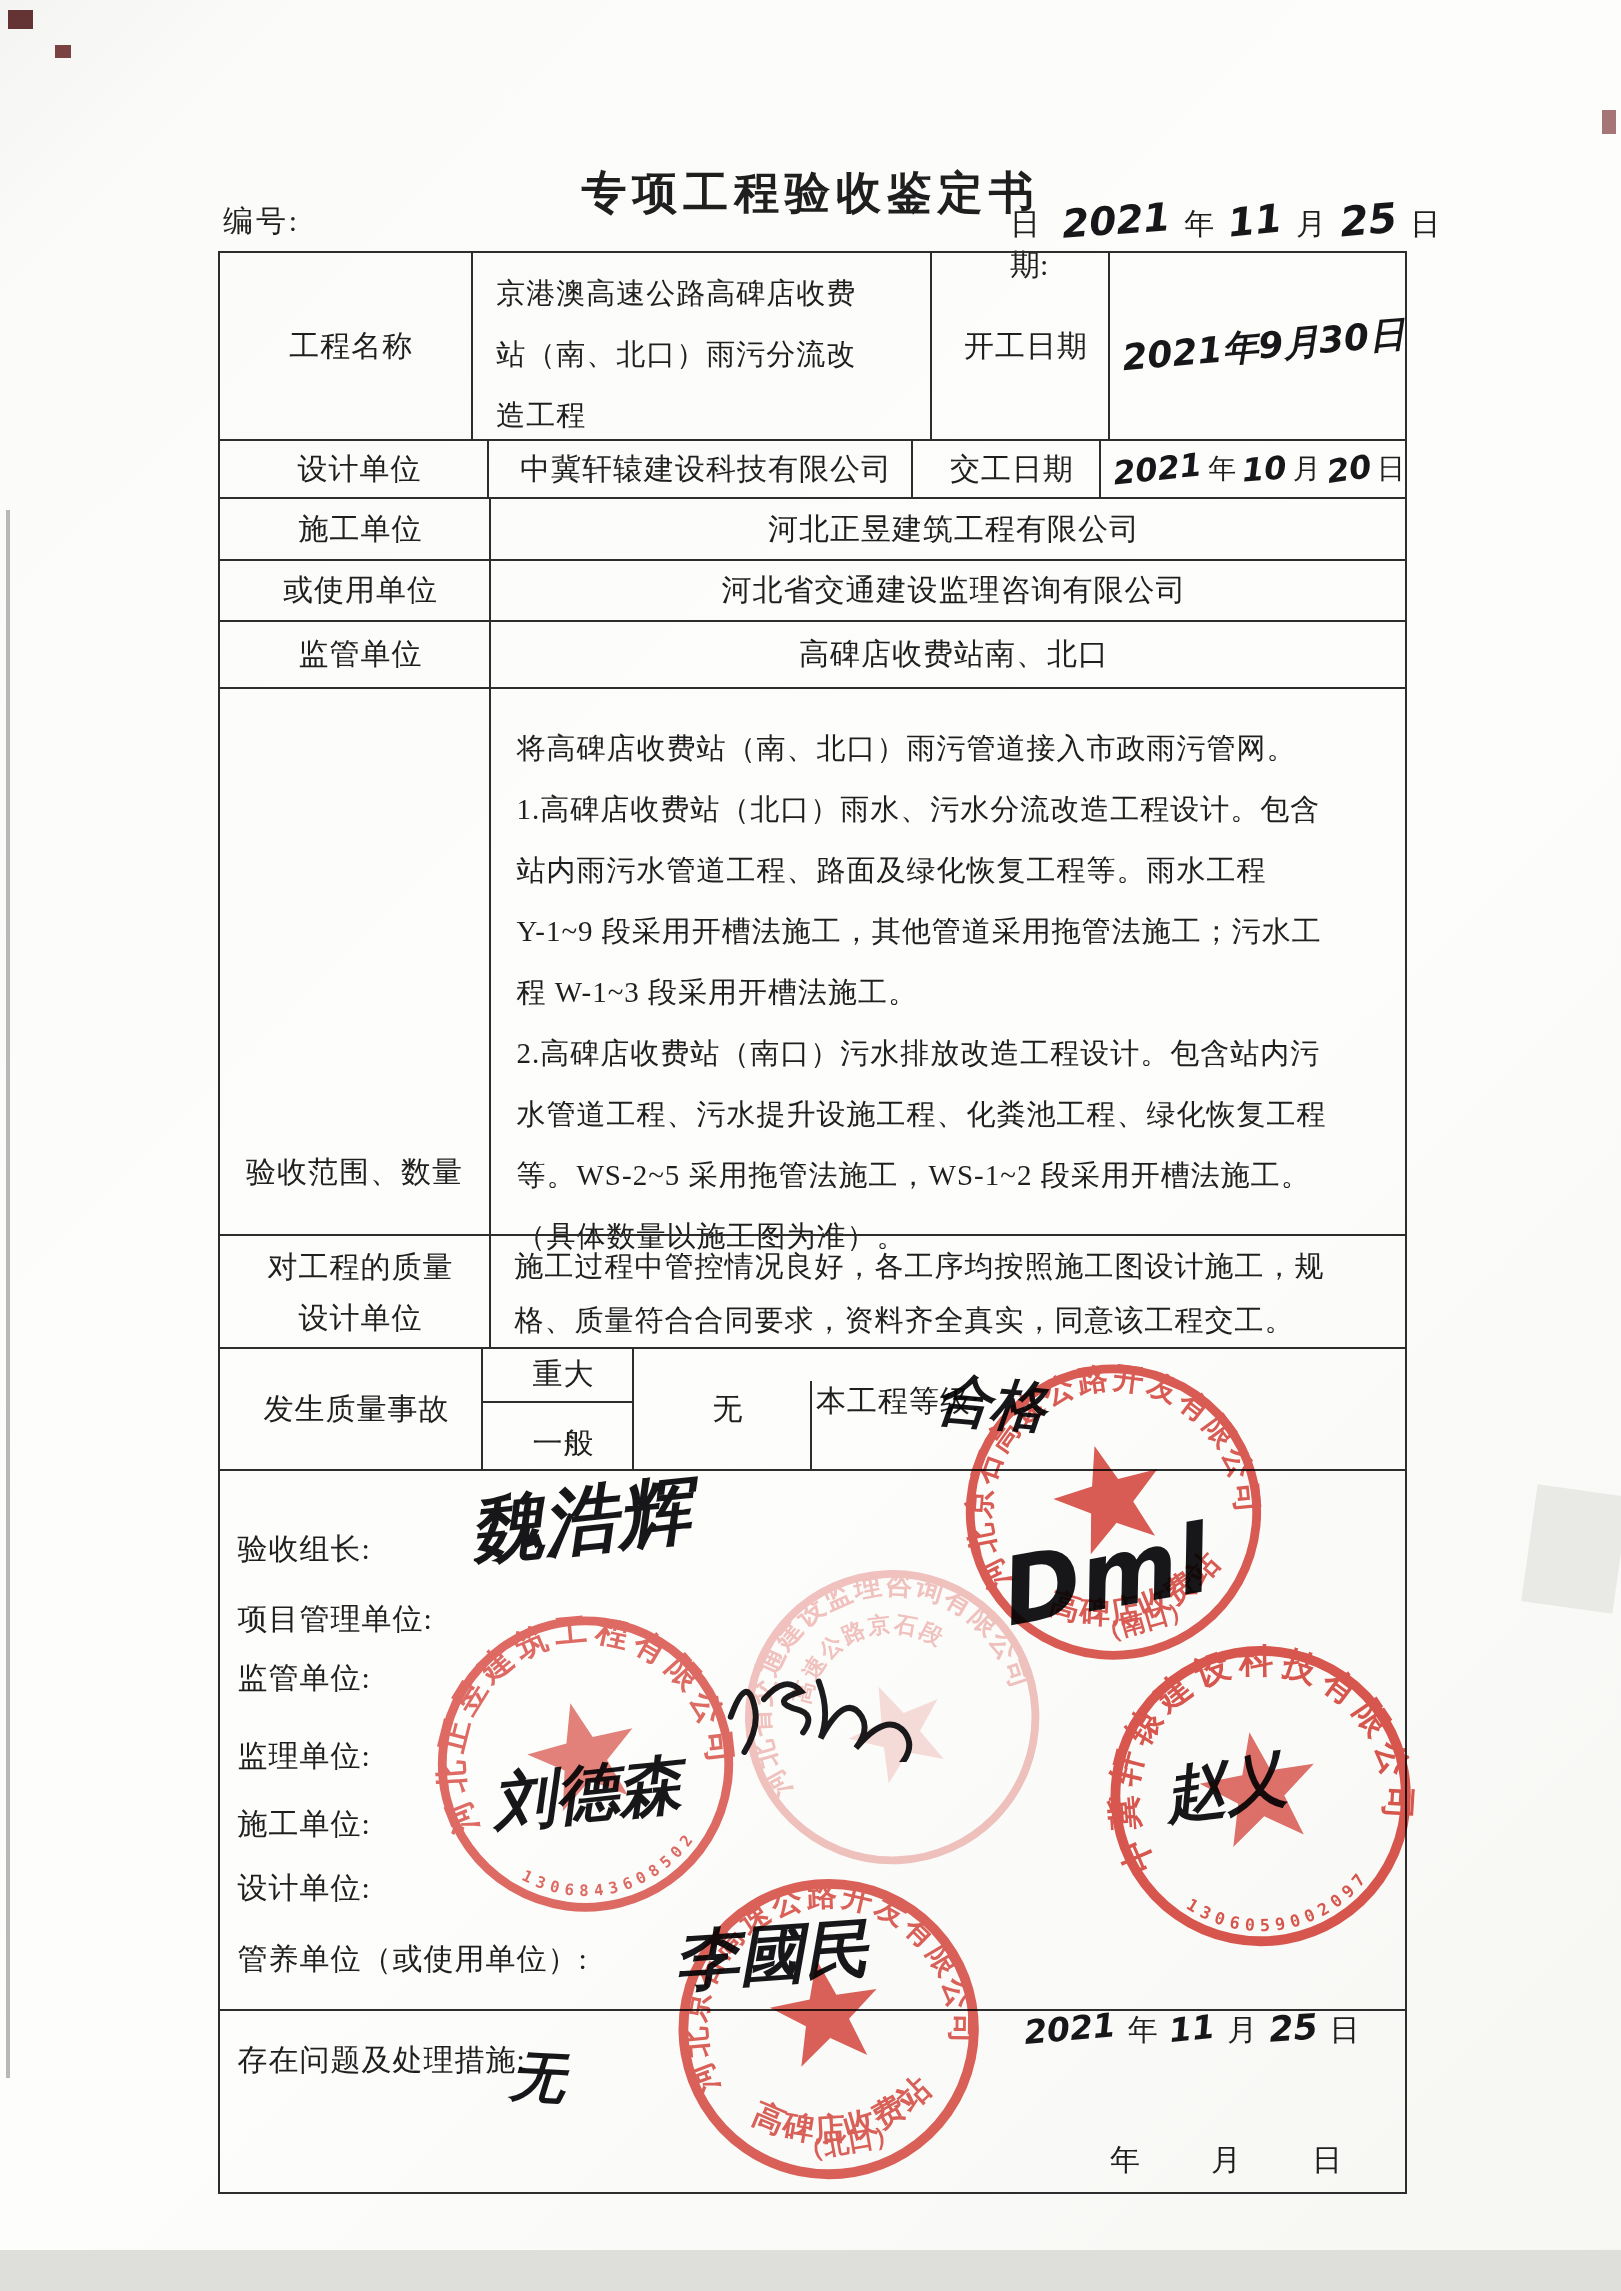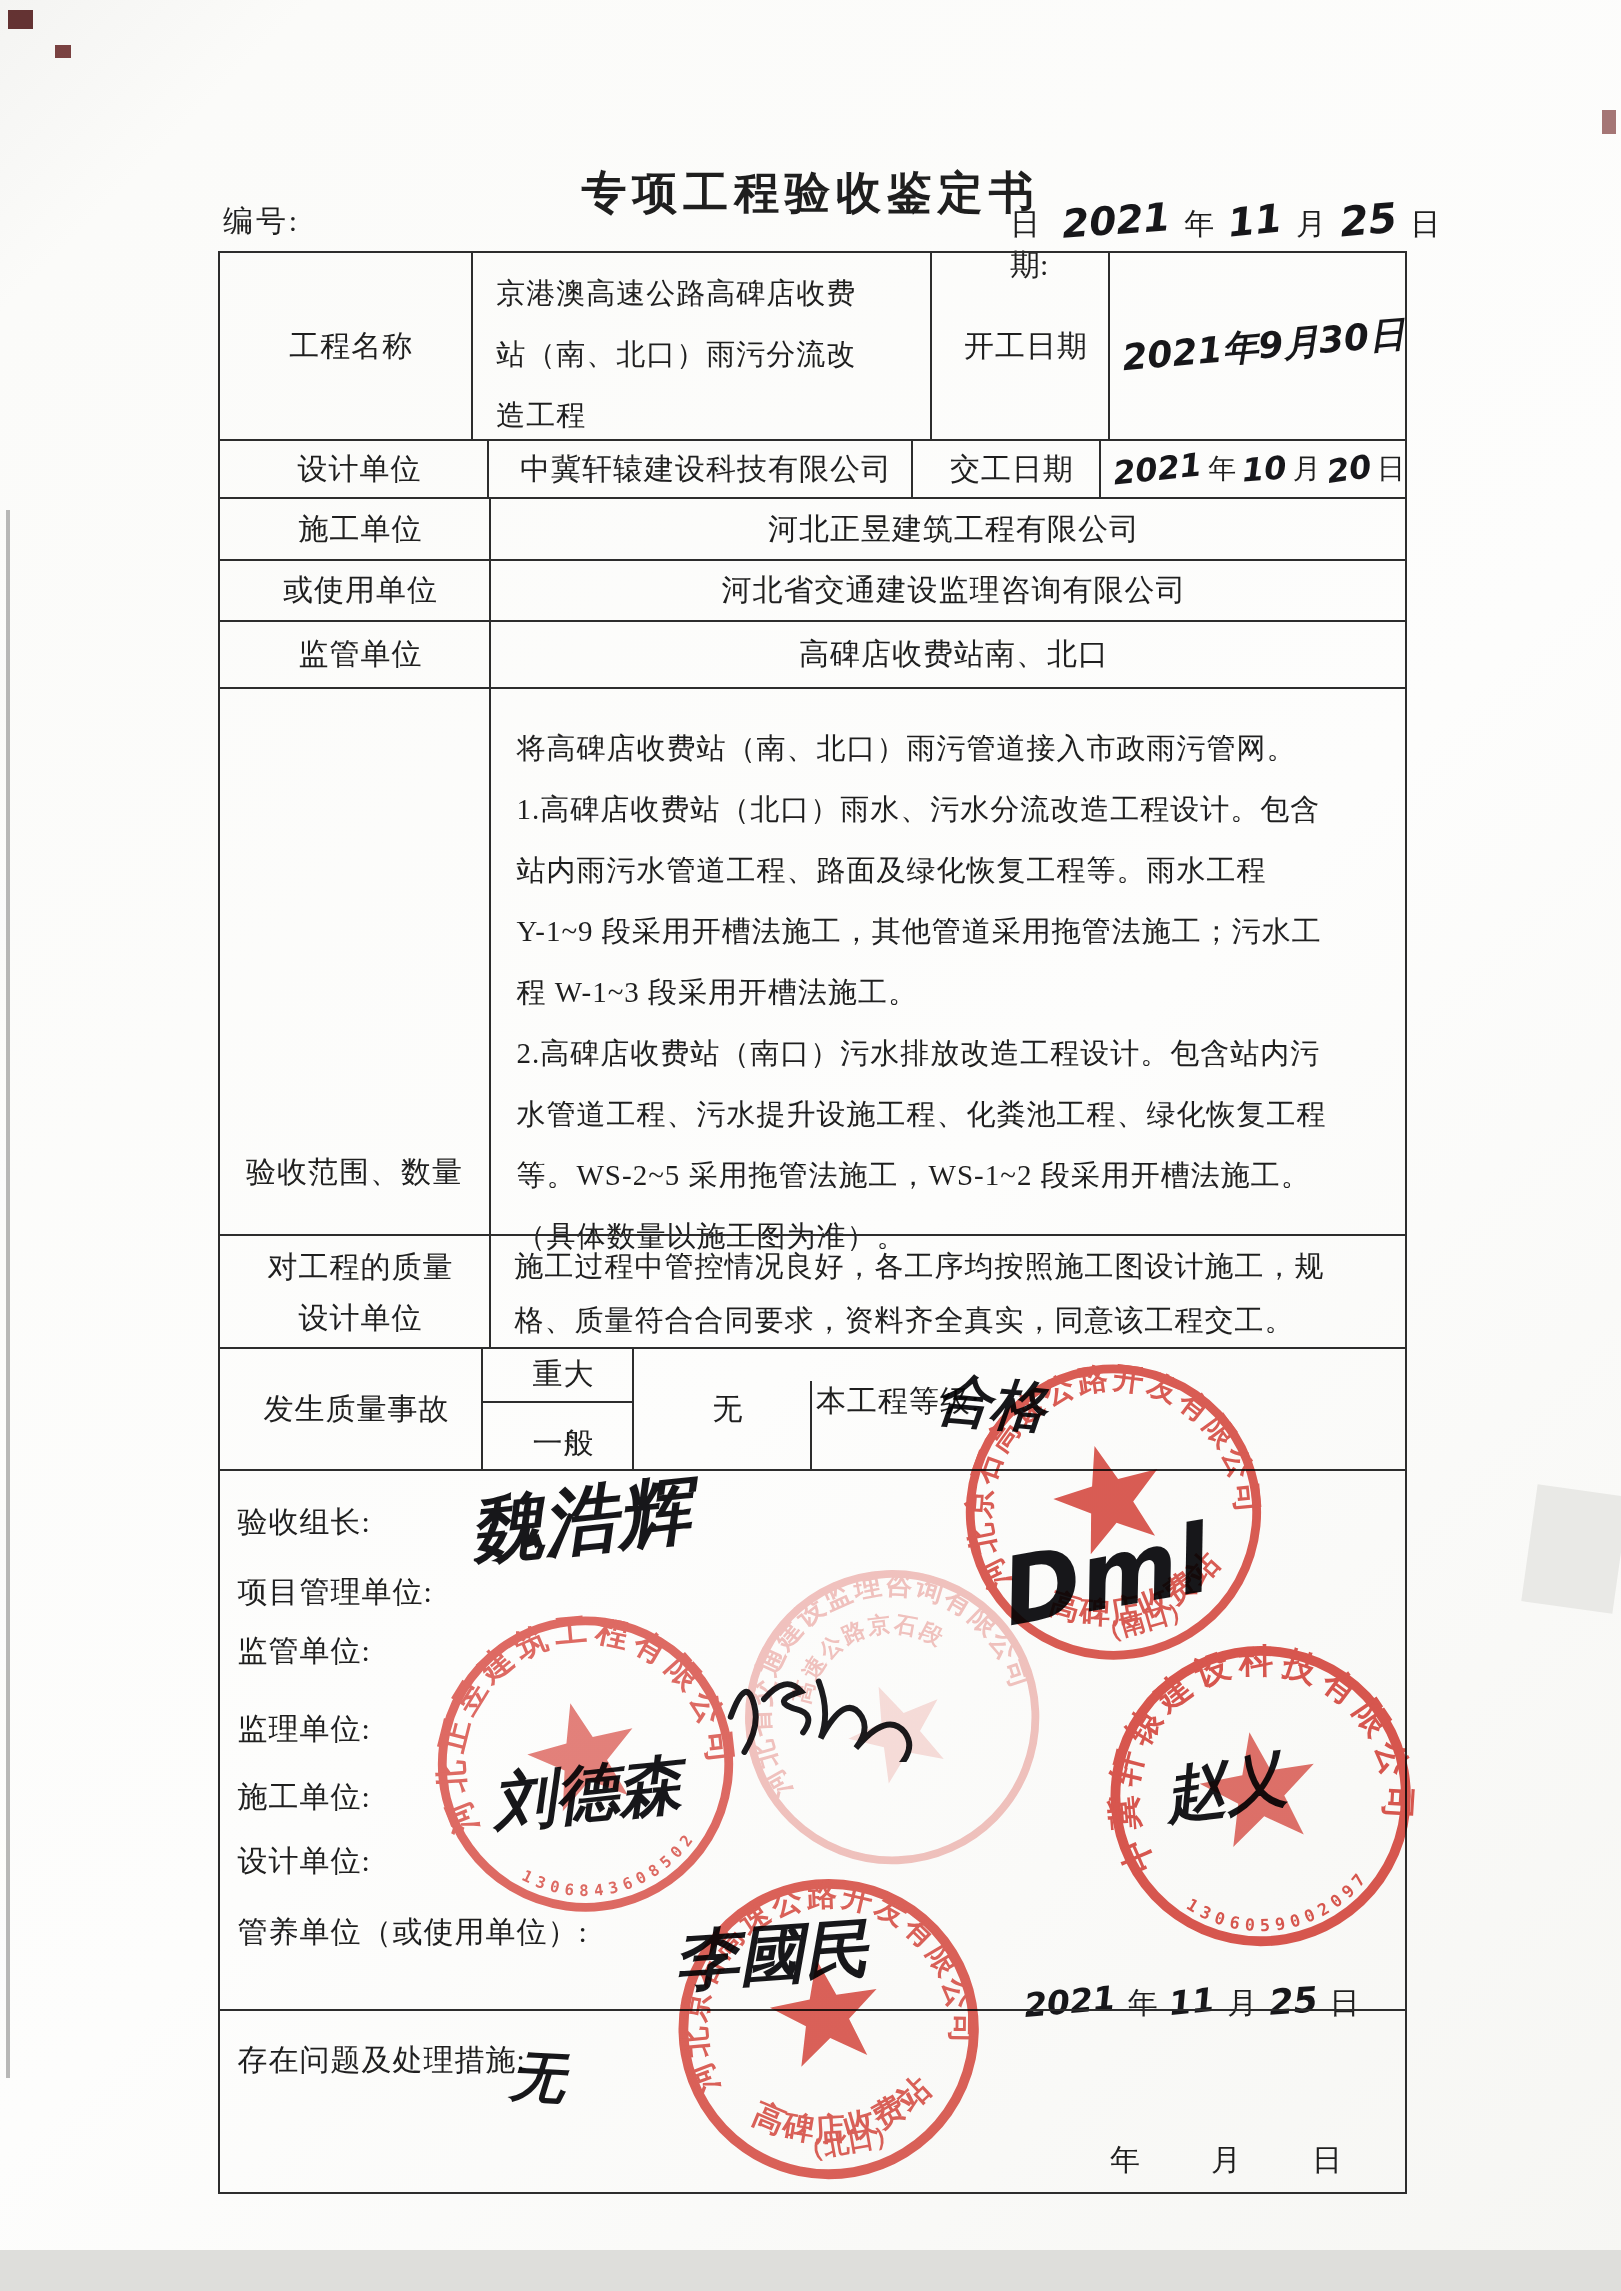--- a/index.html
+++ b/index.html
@@ -125,21 +125,21 @@
         <div class="cc lbl" style="flex:1;border-bottom:2px solid #2d2d2d;">重大</div>
         <div class="cc lbl" style="flex:1;">一般</div>
       </div>
       <div class="cell cc lbl" style="width:178px;">无</div>
       <div class="cell" style="flex:1;display:flex;align-items:flex-start;padding-left:4px;margin-top:32px;">
         <span class="lbl">本工程等级:</span>
       </div>
     </div>
 
     <div class="row" style="height:540px;">
-      <div class="cell" style="flex:1;">
+      <div class="cell" style="flex:1;margin-top:27px;">
         <div class="sig-label" style="left:17.6px;top:31px;">验收组长:</div>
         <div class="sig-label" style="left:17.6px;top:101px;">项目管理单位:</div>
         <div class="sig-label" style="left:17.6px;top:160px;">监管单位:</div>
         <div class="sig-label" style="left:17.6px;top:238px;">监理单位:</div>
         <div class="sig-label" style="left:17.6px;top:306px;">施工单位:</div>
         <div class="sig-label" style="left:17.6px;top:370px;">设计单位:</div>
         <div class="sig-label" style="left:17.6px;top:441px;">管养单位（或使用单位）:</div>
         <div style="position:absolute;left:804px;top:510px;display:flex;align-items:baseline;gap:11.8px;font-size:30px;">
           <span class="hw" style="font-size:33px;transform:rotate(-5deg);">2021</span>
           <span>年</span>

